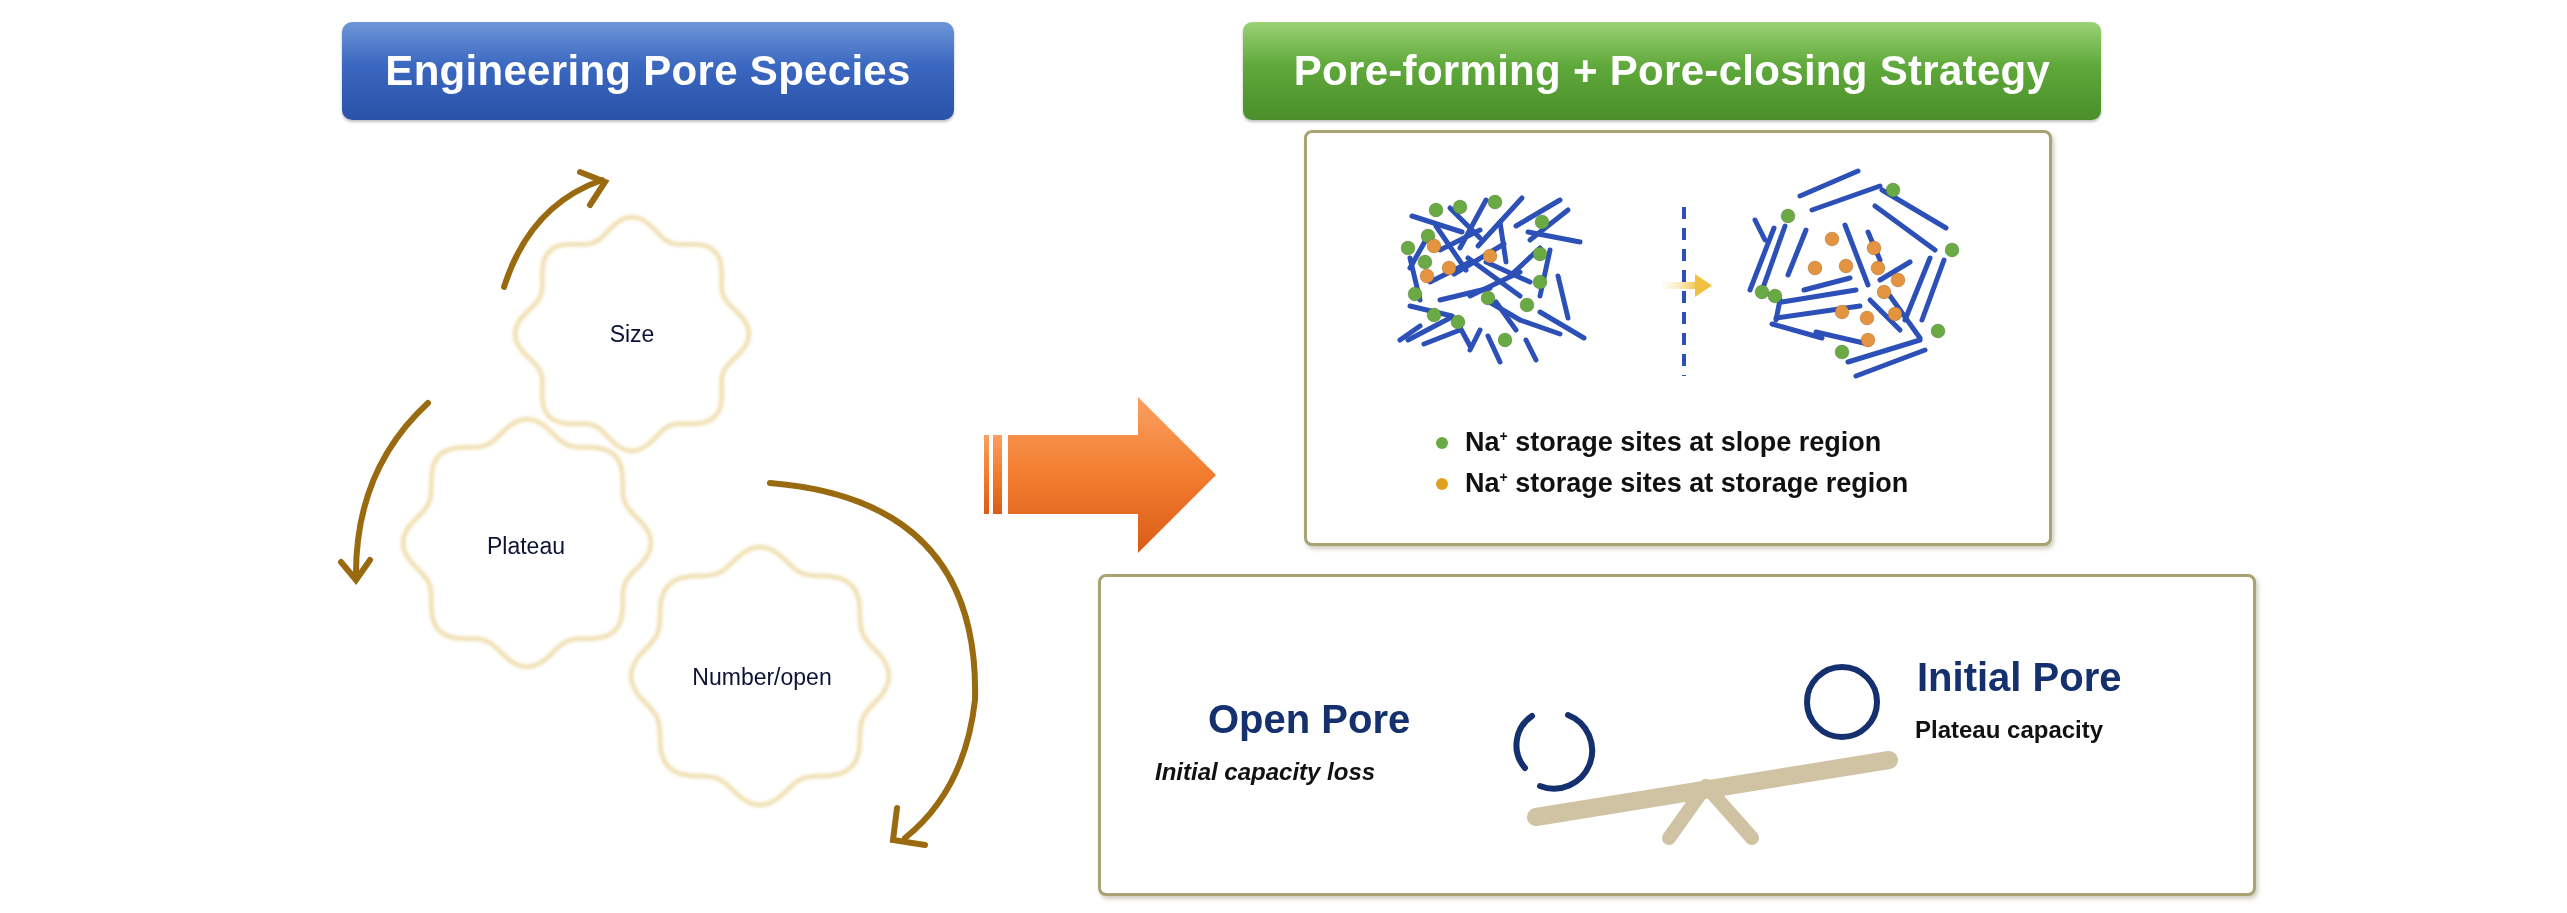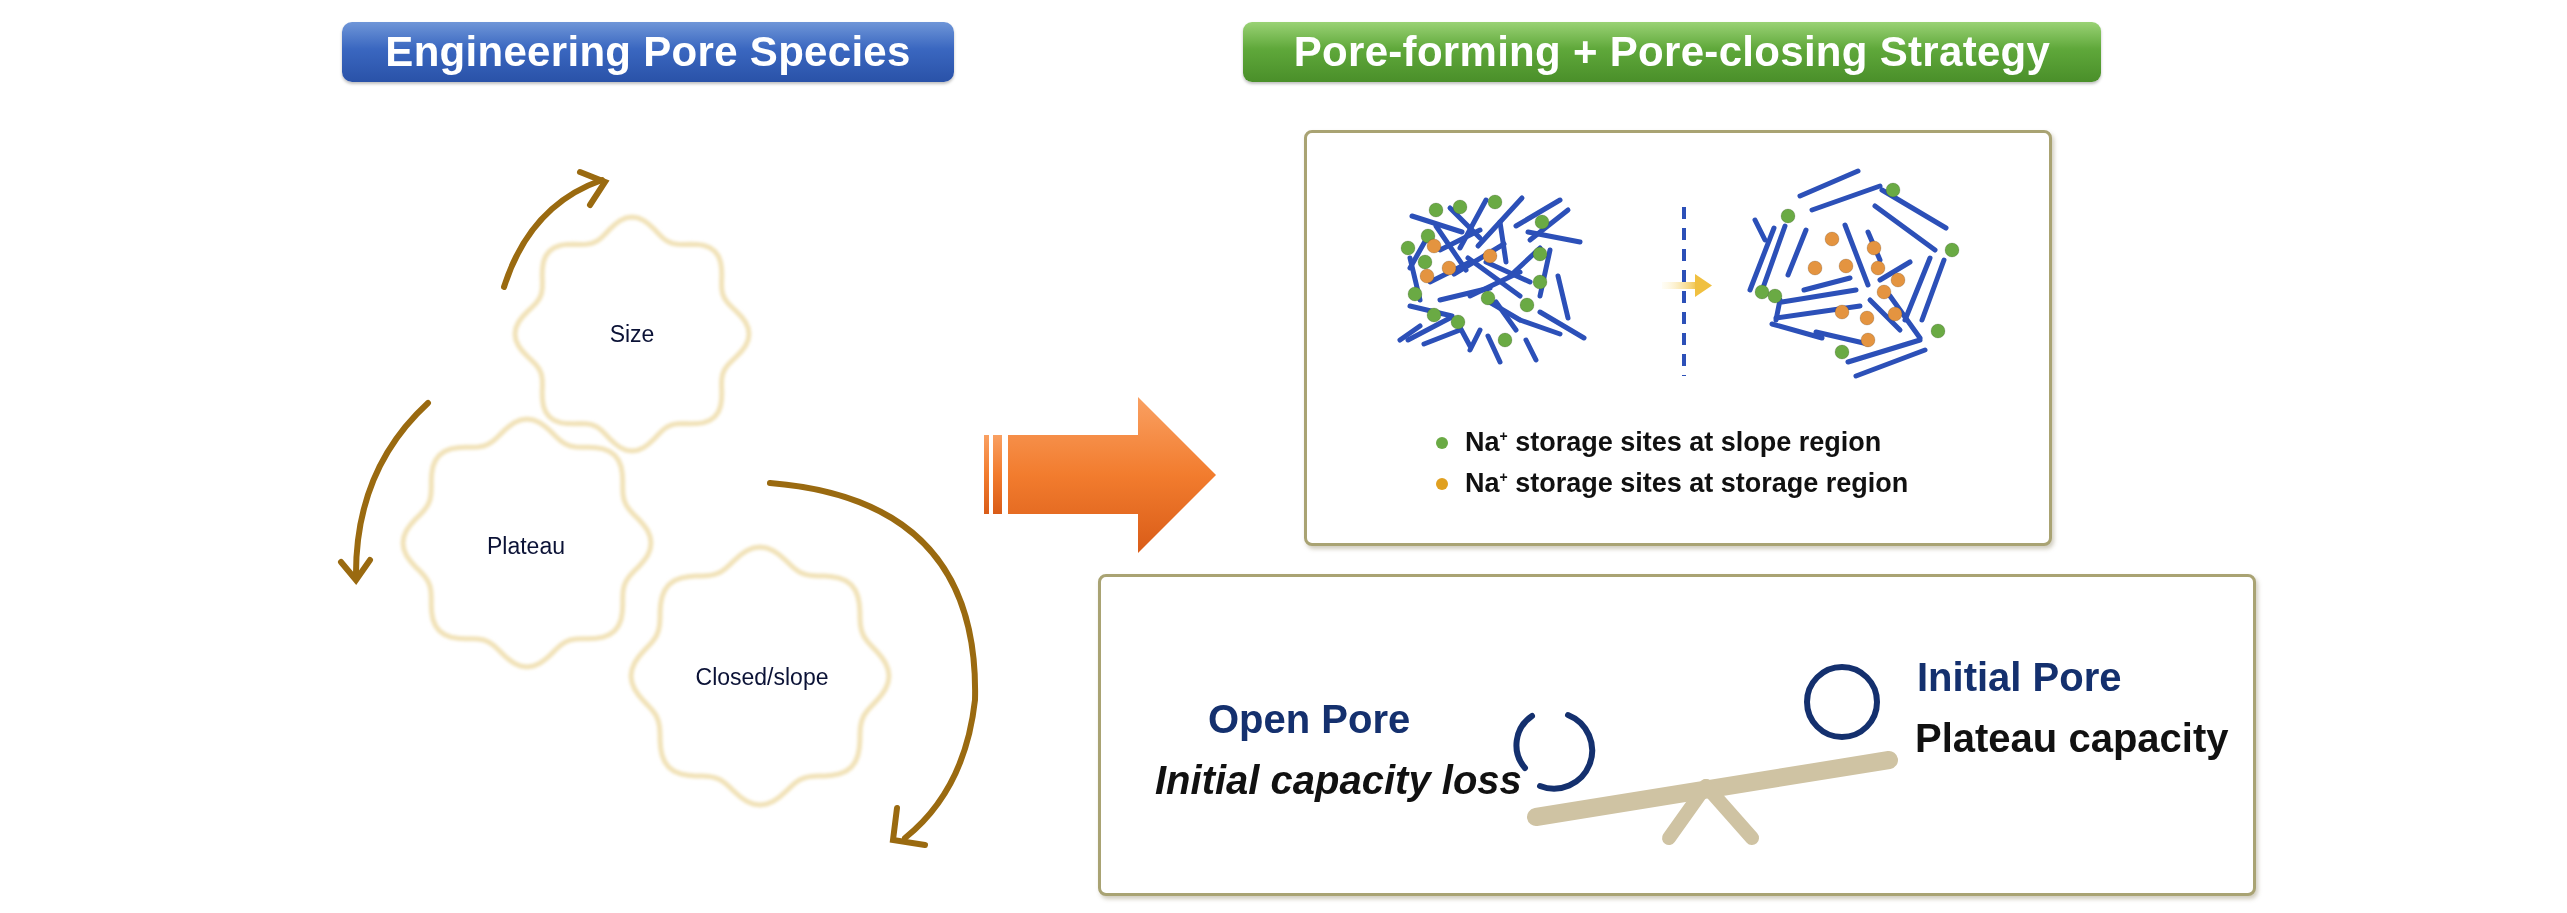--- a/index.html
+++ b/index.html
@@ -1,28 +1,28 @@
 <!DOCTYPE html>
 <html><head>
 <meta charset="utf-8">
 <style>
   html, body { margin:0; padding:0; background:#ffffff; }
   body { width:2567px; height:913px; position:relative; overflow:hidden; font-family:"Liberation Sans", sans-serif; }
-  .banner { position:absolute; height:60px; border-radius:10px; color:#fff; font-weight:bold; font-size:42px; display:flex; align-items:center; justify-content:center; letter-spacing:0.3px; box-shadow:0 2px 3px rgba(0,0,0,0.25); }
+  .banner { position:absolute; height:98px; border-radius:10px; color:#fff; font-weight:bold; font-size:42px; display:flex; align-items:center; justify-content:center; letter-spacing:0.3px; box-shadow:0 2px 3px rgba(0,0,0,0.25); }
   .banner.blue { left:342px; top:22px; width:612px; background:linear-gradient(#6f96d8 0%, #3a67c0 45%, #2a52a8 100%); }
   .banner.green { left:1243px; top:22px; width:858px; background:linear-gradient(#9ad275 0%, #5fa83a 45%, #4a8f2a 100%);border-radius:9px; }
   .panel { position:absolute; background:#fff; border:3px solid #a9a373; border-radius:8px; box-shadow:2px 3px 4px rgba(120,110,70,0.35); }
   .panel.top { left:1304px; top:130px; width:742px; height:410px; }
   .panel.bottom { left:1098px; top:574px; width:1152px; height:316px; }
   .gear-label { position:absolute; font-weight:normal; color:#0b1236; font-size:23px; transform:translate(-50%,-50%); white-space:nowrap; }
   .legend-row { position:absolute; left:1436px; display:flex; align-items:center; font-weight:bold; font-size:27px; color:#111; }
   .legend-dot { width:12px; height:12px; border-radius:50%; margin-right:17px; }
   .legend-label sup { font-size:14px; }
   .pore-title { position:absolute; color:#14306e; font-weight:bold; font-size:40px; white-space:nowrap; }
-  .pore-sub { position:absolute; color:#111; font-weight:bold; font-size:40px; white-space:nowrap; }
+  .pore-sub { position:absolute; color:#111; font-weight:bold; font-size:24px; white-space:nowrap; }
   svg { position:absolute; left:0; top:0; }
 </style>
 </head>
 <body>
 
 <div class="banner blue">
   <span>Engineering Pore Species</span>
 </div>
 <div class="banner green">
   <span>Pore-forming + Pore-closing Strategy</span>
@@ -186,21 +186,21 @@
   <g fill="none" stroke="#14306e" stroke-width="6" stroke-linecap="round">
     <path d="M 1532 716 A 35 35 0 0 0 1525 768"></path>
     <path d="M 1568 715 A 35 35 0 0 1 1540 786"></path>
   </g>
 
   <circle cx="1842" cy="702" r="35" fill="none" stroke="#14306e" stroke-width="6"></circle>
 </svg>
 
 <div class="gear-label" style="left:632px; top:334px;">Size</div>
 <div class="gear-label" style="left:526px; top:546px;">Plateau</div>
-<div class="gear-label" style="left:762px; top:677px;">Closed/slope</div>
+<div class="gear-label" style="left:762px; top:677px;">Number/open</div>
 
 <div class="legend-row" style="top:427px;">
   <span class="legend-dot" style="background:#6aaa44;"></span>
   <span class="legend-label"><span>Na</span><sup>+</sup><span style="white-space:pre;"> storage sites at slope region</span></span>
 </div>
 <div class="legend-row" style="top:468px;">
   <span class="legend-dot" style="background:#e0a020;"></span>
   <span class="legend-label"><span>Na</span><sup>+</sup><span style="white-space:pre;"> storage sites at storage region</span></span>
 </div>
 

